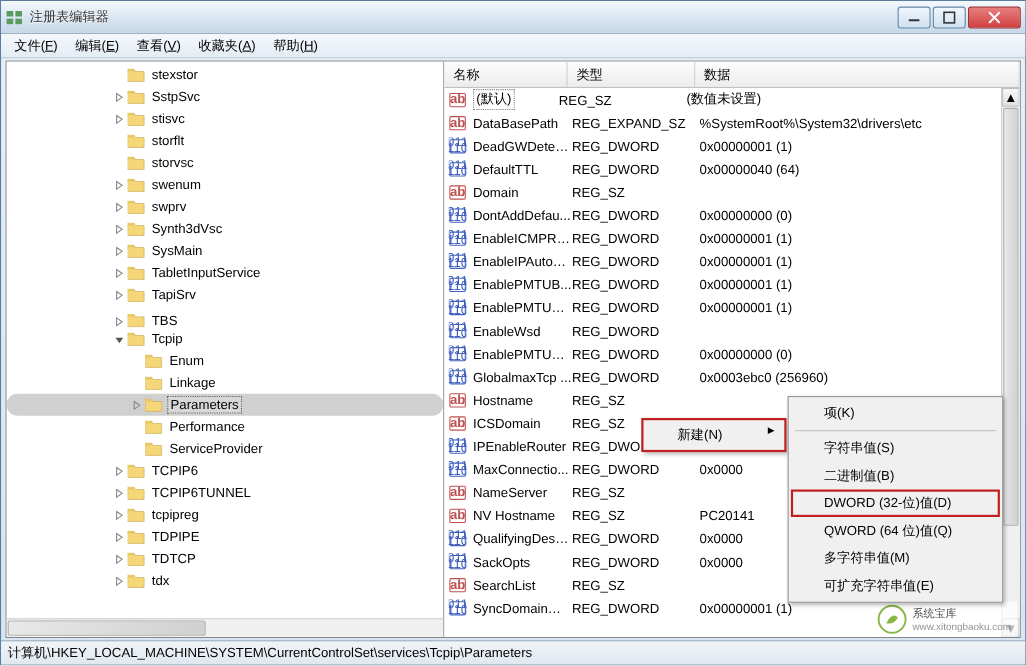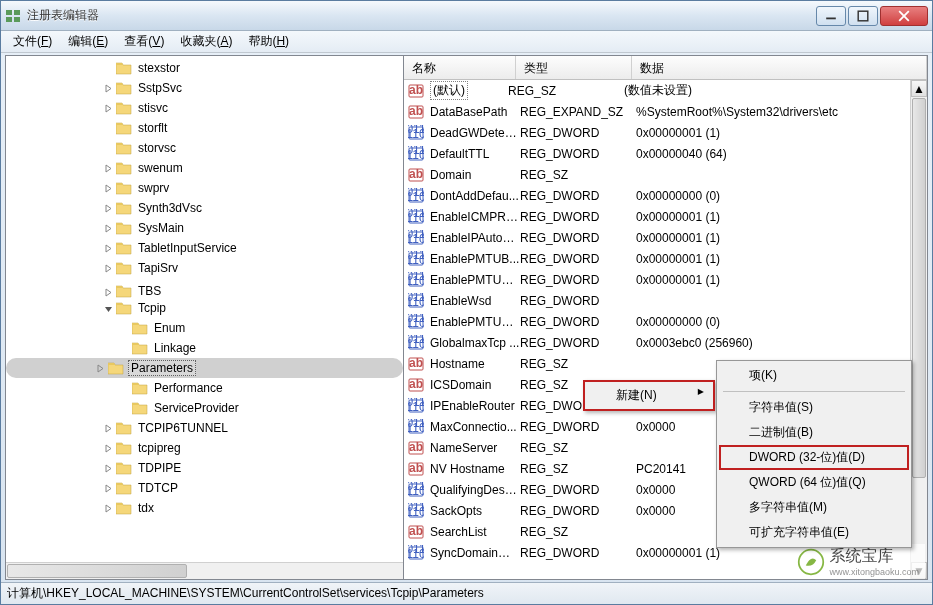--- a/index.html
+++ b/index.html
@@ -57,21 +57,21 @@
 .context-menu { position: absolute; background: #f0f0f0; border: 1px solid #979797; box-shadow: 2px 2px 4px rgba(0,0,0,0.3); z-index: 100; padding: 2px; }
 .cm-item { padding: 4px 30px 4px 30px; white-space: nowrap; cursor: pointer; position: relative; }
 .cm-item.has-sub::after { content: '▶'; position: absolute; right: 8px; font-size: 8px; }
 .cm-sep { height: 1px; background: #c0c0c0; margin: 3px 4px; }
 .cm1 { left: 583px; top: 380px; width: 132px; border: 2px solid #c02020; padding: 1px; }
 .cm1 .cm-item { background: #f0f0f0; }
 .cm2 { left: 716px; top: 360px; width: 196px; }
 .red-box { border: 2px solid #c02020; padding: 2px 28px 2px 28px; }
 
 .watermark { position: absolute; right: 8px; bottom: 26px; display: flex; align-items: center; gap: 4px; opacity: 0.9; background: rgba(255,255,255,0.8); padding: 2px 6px; }
-.watermark-text { font-size: 16px; color: #333; }
+.watermark-text { font-size: 10px; color: #333; }
 .watermark-sub { font-size: 9px; color: #888; }
 .watermark svg { width: 28px; height: 28px; }
 </style>
 </head>
 <body>
 
 <div class="window">
 
   <div class="titlebar">
     <svg class="titlebar-icon" viewBox="0 0 16 16">
@@ -265,21 +265,21 @@
             <span class="tree-label-box">Enum</span>
           </div>
           <div class="tree-row" style="padding-left: 112px;">
             <span class="expander"></span>
             <span class="folder-icon"><svg viewBox="0 0 16 14">
                 <path d="M0 2 L6 2 L7 4 L15 4 L15 13 L0 13 Z" fill="#f5d77a" stroke="#c0a040" stroke-width="0.5"></path>
                 <path d="M0 2 L6 2 L7 4 L0 4 Z" fill="#e8c860"></path>
               </svg></span>
             <span class="tree-label-box">Linkage</span>
           </div>
-          <div class="tree-row selected" style="padding-left: 88px; border-radius: 10px;">
+          <div class="tree-row selected" style="padding-left: 112px; border-radius: 10px;">
             <span class="expander">
               <svg viewBox="0 0 9 9">
                 <path d="M2 1 L7 4.5 L2 8 Z" fill="none" stroke="#888" stroke-width="1"></path>
               </svg>
             </span>
             <span class="folder-icon"><svg viewBox="0 0 16 14">
                 <path d="M0 2 L6 2 L7 4 L15 4 L15 13 L0 13 Z" fill="#f5d77a" stroke="#c0a040" stroke-width="0.5"></path>
                 <path d="M0 2 L6 2 L7 4 L0 4 Z" fill="#e8c860"></path>
               </svg></span>
             <span class="tree-label-box">Parameters</span>
@@ -292,20 +292,32 @@
               </svg></span>
             <span class="tree-label-box">Performance</span>
           </div>
           <div class="tree-row" style="padding-left: 112px;">
             <span class="expander"></span>
             <span class="folder-icon"><svg viewBox="0 0 16 14">
                 <path d="M0 2 L6 2 L7 4 L15 4 L15 13 L0 13 Z" fill="#f5d77a" stroke="#c0a040" stroke-width="0.5"></path>
                 <path d="M0 2 L6 2 L7 4 L0 4 Z" fill="#e8c860"></path>
               </svg></span>
             <span class="tree-label-box">ServiceProvider</span>
+          </div>
+          <div class="tree-row" style="padding-left: 96px;">
+            <span class="expander">
+              <svg viewBox="0 0 9 9">
+                <path d="M2 1 L7 4.5 L2 8 Z" fill="none" stroke="#888" stroke-width="1"></path>
+              </svg>
+            </span>
+            <span class="folder-icon"><svg viewBox="0 0 16 14">
+                <path d="M0 2 L6 2 L7 4 L15 4 L15 13 L0 13 Z" fill="#f5d77a" stroke="#c0a040" stroke-width="0.5"></path>
+                <path d="M0 2 L6 2 L7 4 L0 4 Z" fill="#e8c860"></path>
+              </svg></span>
+            <span class="tree-label-box">TCPIP6</span>
           </div>
           <div class="tree-row" style="padding-left: 96px;">
             <span class="expander">
               <svg viewBox="0 0 9 9">
                 <path d="M2 1 L7 4.5 L2 8 Z" fill="none" stroke="#888" stroke-width="1"></path>
               </svg>
             </span>
             <span class="folder-icon"><svg viewBox="0 0 16 14">
                 <path d="M0 2 L6 2 L7 4 L15 4 L15 13 L0 13 Z" fill="#f5d77a" stroke="#c0a040" stroke-width="0.5"></path>
                 <path d="M0 2 L6 2 L7 4 L0 4 Z" fill="#e8c860"></path>

